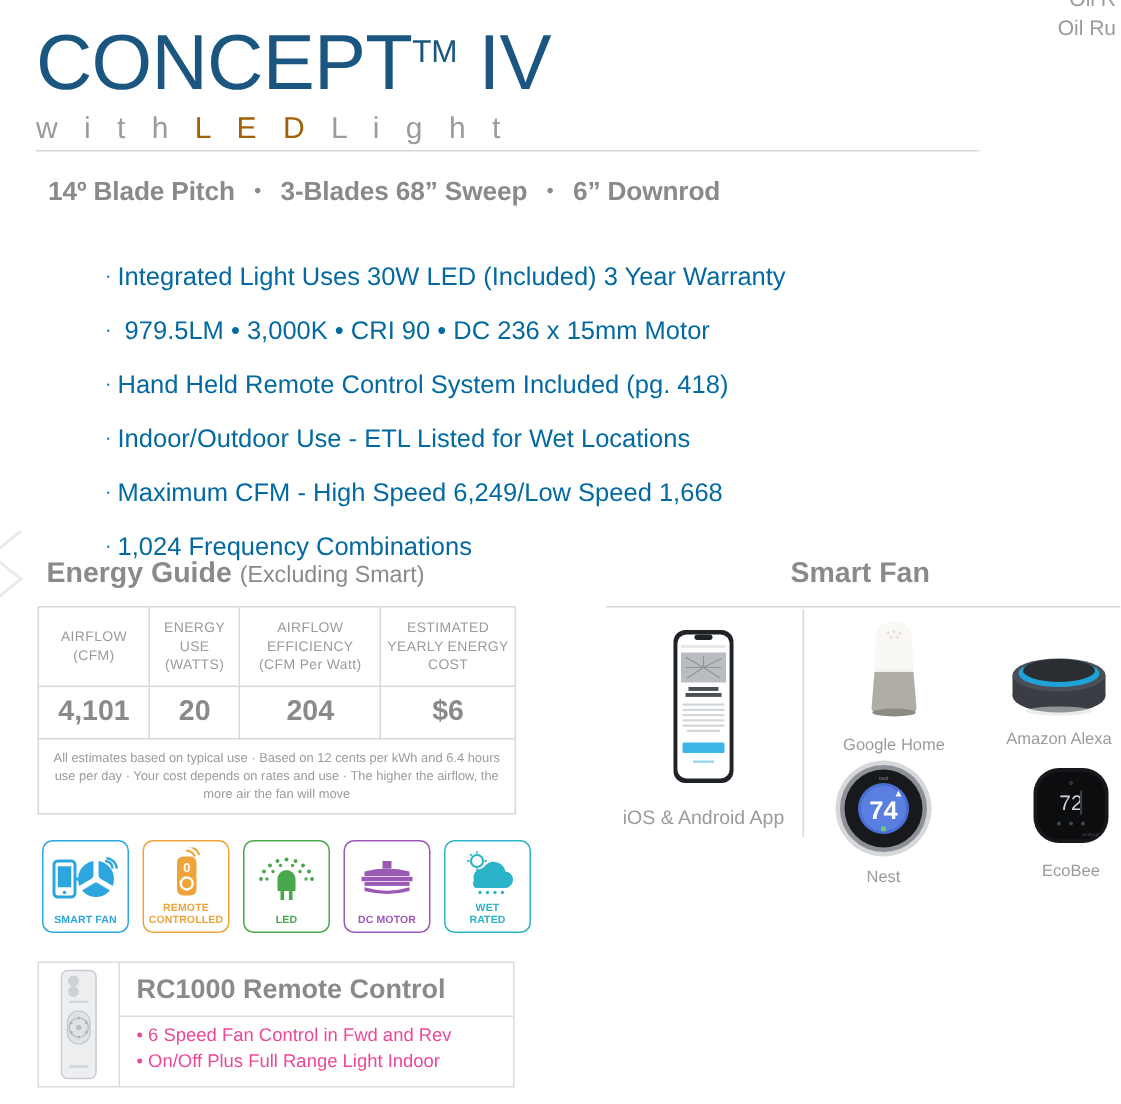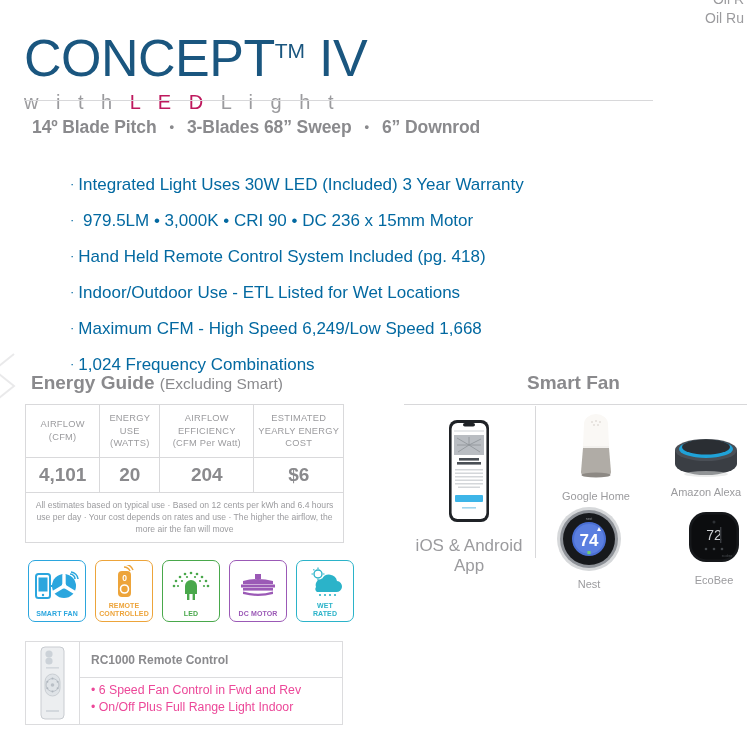--- a/index.html
+++ b/index.html
@@ -13,27 +13,27 @@
 
   
   .finish-list{position:absolute;right:3px;top:-10px;text-align:right;
     font-size:14px;color:#9b9b9e;line-height:19px;}
   .finish-list div{white-space:nowrap;}
 
   
   .title-block{position:absolute;left:24px;top:6px;width:630px;}
   .concept-title{
     font-size:52px;line-height:58px;letter-spacing:-0.5px;
-    color:#1a567f;font-weight:400;margin-top:16px;
+    color:#1a567f;font-weight:400;
   }
   .concept-title .tm{font-size:21px;vertical-align:18px;letter-spacing:0;}
   .subtitle{
     margin-top:4px;font-size:20px;letter-spacing:6px;color:#9b9b9e;font-weight:400;
   }
-  .subtitle .led{color:#be185d;}
+  .subtitle .led{color:#a16207;}
   .title-rule{position:absolute;left:24px;top:100px;width:629px;height:1px;background:#d8d8da;}
 
   
   .spec-head{position:absolute;left:32px;top:117px;font-size:17.5px;font-weight:bold;color:#8a8a8d;
     letter-spacing:-0.1px;white-space:nowrap;}
   .spec-head .sep{padding:0 13px;font-size:13px;vertical-align:2px;}
 
   
   .spec-list{position:absolute;left:30px;top:150px;width:640px;}
   .spec-list li{list-style:none;font-size:17px;line-height:35px;color:#0369a1;white-space:nowrap;}
@@ -65,31 +65,31 @@
   .b-led{border-color:#49a84b;color:#49a84b;}
   .b-dc{border-color:#9b59b6;color:#9b59b6;}
   .b-wet{border-color:#2bb3c9;color:#2bb3c9;}
 
   
   .rc-box{position:absolute;left:25px;top:641px;width:318px;height:84px;
     border:1px solid #dcdcde;box-sizing:border-box;display:flex;background:#fff;}
   .rc-img{width:53px;border-right:1px solid #dcdcde;display:flex;align-items:center;justify-content:center;}
   .rc-right{flex:1;display:flex;flex-direction:column;}
   .rc-title{height:35px;display:flex;align-items:center;padding-left:11px;
-    border-bottom:1px solid #dcdcde;font-size:12px;font-weight:bold;color:#8a8a8d;}
+    border-bottom:1px solid #dcdcde;font-size:18px;font-weight:bold;color:#8a8a8d;}
   .rc-lines{flex:1;padding:4px 0 0 11px;}
   .rc-lines div{font-size:12.3px;line-height:17px;color:#ec4899;}
 
   
   .sf-title{position:absolute;left:527px;top:372px;font-size:19px;font-weight:bold;color:#8a8a8d;}
   .sf-rule{position:absolute;left:404px;top:404px;width:343px;height:1px;background:#d8d8da;}
   .sf-vrule{position:absolute;left:535px;top:406px;width:1px;height:152px;background:#d8d8da;}
 
   .app-col{position:absolute;left:410px;top:418px;width:118px;text-align:center;}
-  .app-caption{margin-top:8px;font-size:17px;color:#9b9b9e;}
+  .app-caption{margin-top:8px;font-size:13px;color:#9b9b9e;}
 
   .dev{position:absolute;text-align:center;}
   .dev .cap{font-size:11px;color:#9b9b9e;margin-top:2px;white-space:nowrap;}
   .d-ghome{left:548px;top:412px;width:96px;}
   .d-alexa{left:660px;top:432px;width:92px;}
   .d-nest{left:552px;top:506px;width:74px;}
   .d-ecobee{left:679px;top:508px;width:70px;}
 </style>
 </head>
 <body>

